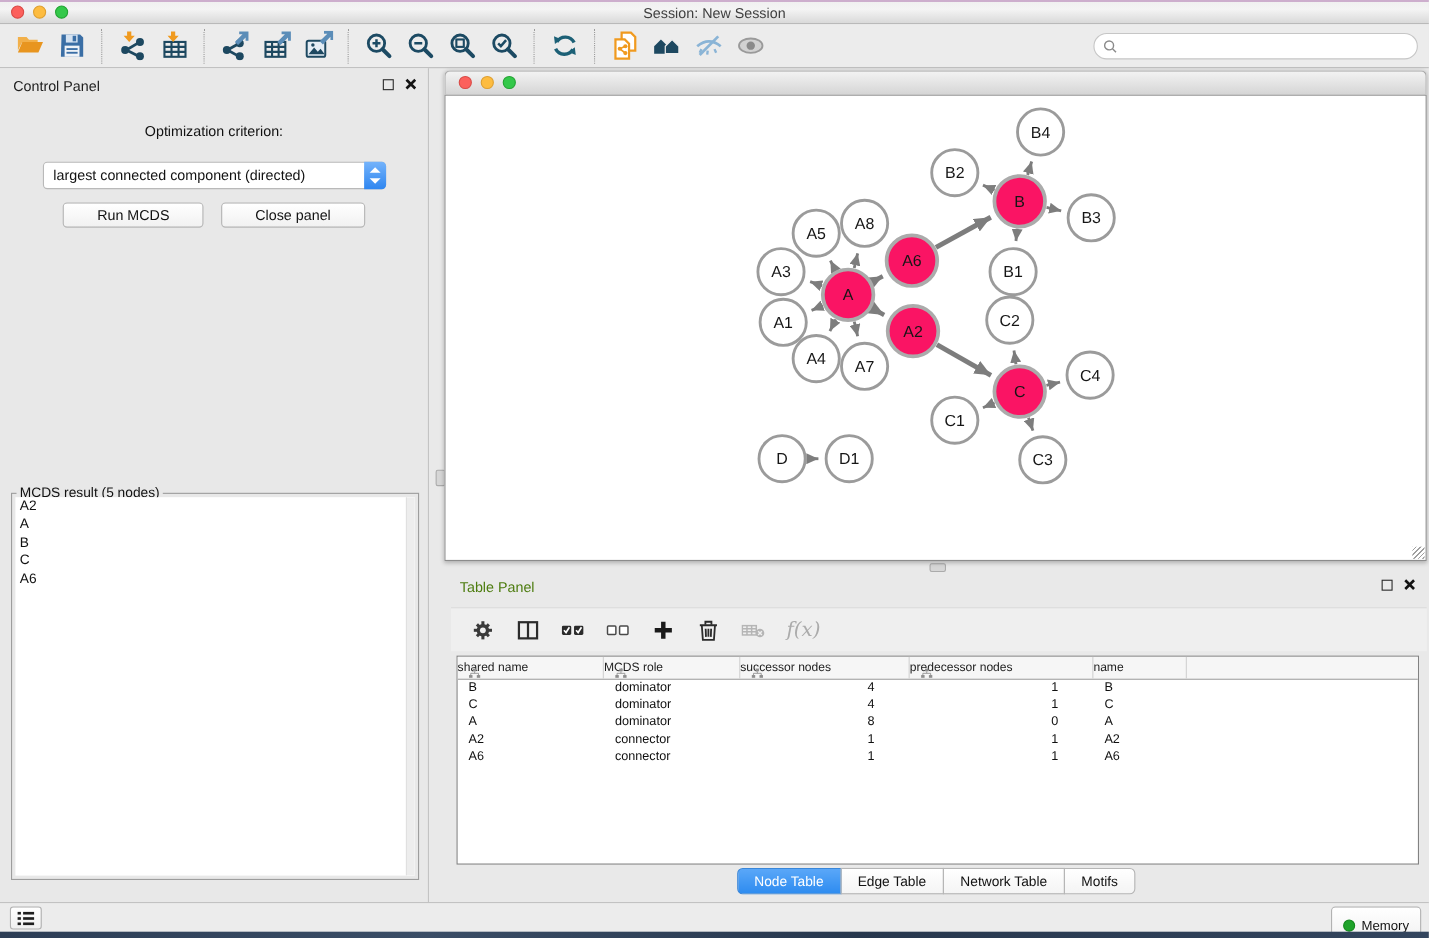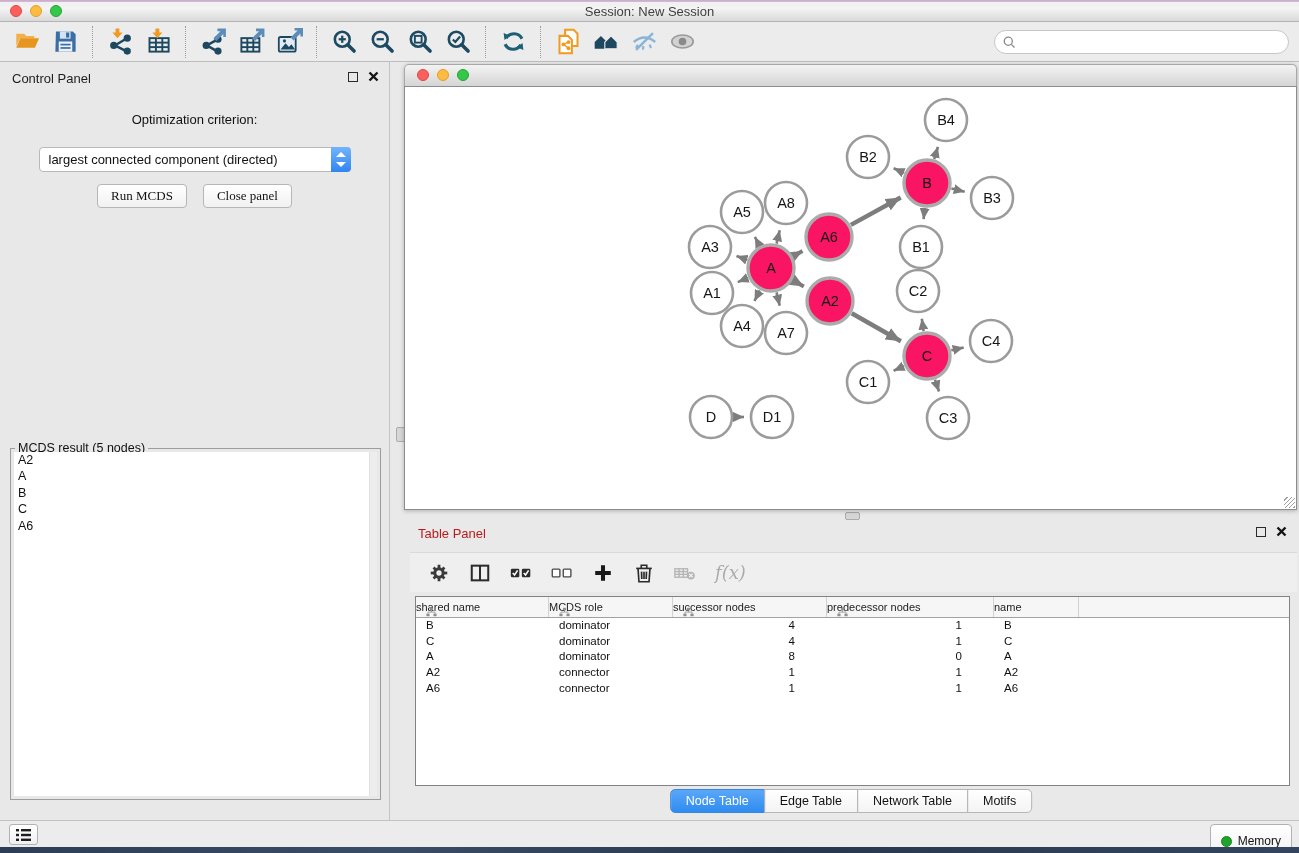--- a/index.html
+++ b/index.html
@@ -51,21 +51,21 @@
     background:#fff; border:1px solid #b9b9b9; border-radius:4px; display:flex; align-items:center; }
   .select-value { font-size:13px; color:#111; padding-left:9px; flex:1; white-space:nowrap; }
   .select-stepper { width:20px; height:25px; margin-right:-1px; border-radius:0 4px 4px 0;
     background:linear-gradient(#74b3fb,#2f86f0); position:relative; }
   .select-stepper:before { content:""; position:absolute; left:5px; top:5px; border:5px solid transparent;
     border-bottom:5px solid #fff; border-top-width:0; }
   .select-stepper:after { content:""; position:absolute; left:5px; bottom:5px; border:5px solid transparent;
     border-top:5px solid #fff; border-bottom-width:0; }
   .btn-row { display:flex; justify-content:center; gap:16px; margin-top:12px; }
   .mac-btn { font-size:13px; color:#111; background:linear-gradient(#ffffff,#f1f1f1);
-    border:1px solid #b6b6b6; border-radius:4px; padding:3px 13px; cursor:default; font-family:Liberation Serif, serif;}
+    border:1px solid #b6b6b6; border-radius:4px; padding:3px 30px; cursor:default; font-family:Liberation Sans, sans-serif;}
 
   .result-group { position:absolute; left:10px; right:8px; top:386px; height:352px;
     border:1px solid #9d9d9d;padding-left:16px; }
   .result-legend { position:absolute; top:-8px; left:4px; background:#e8e8e8; padding:0 3px; font-size:12.5px; color:#111; }
   .result-list { position:absolute; inset:3px; background:#fff; overflow:hidden; }
   .result-item { font-size:12.5px; color:#111; line-height:16.4px; padding-left:4px; }
   .result-scroll { position:absolute; right:0; top:0; bottom:0; width:8px; background:#ededed; border-left:1px solid #e0e0e0; }
 
   
   .grip-v { position:absolute; left:396px; top:427px; width:9px; height:15px; background:#d6d6d6; border:1px solid #ababab; border-radius:2px; }
@@ -80,21 +80,21 @@
   .net-title { position:absolute; left:0; right:0; top:4px; text-align:center; font-size:13px; color:#2e2e2e; }
   .net-canvas { position:absolute; left:0; right:0; top:22px; bottom:0; background:#ffffff; border:1px solid #8c8c8c; }
   .net-canvas svg { position:absolute; left:0; top:0; width:100%; height:100%; }
   .node-label { font-family:"Liberation Sans",sans-serif; font-size:14.5px; fill:#161616; text-anchor:middle; }
   .resize-grip { position:absolute; right:1px; bottom:1px; width:11px; height:11px;
     background:repeating-linear-gradient(135deg, transparent 0 2px, #9f9f9f 2px 3px); }
 
   
   .table-panel { position:absolute; left:404px; top:516px; width:895px; height:300px; }
   .tp-header { position:relative; height:32px; }
-  .tp-title { position:absolute; left:14px; top:10px; font-size:13px; color:#b91c1c; }
+  .tp-title { position:absolute; left:14px; top:10px; font-size:13px; color:#4d7c0f; }
   .tp-ctrls { position:absolute; right:12px; top:10px; display:flex; gap:10px; align-items:center; }
   .tp-toolbar { position:absolute; left:6px; right:2px; top:36px; height:40px; background:#efefef;
     border-top:1px solid #dadada; display:flex; align-items:center; gap:19px; padding-left:18px; }
   .tp-tool { border:none; background:transparent; display:flex; align-items:center; justify-content:center; height:30px; cursor:default;}
   .tp-tool svg { width:22px; height:22px; }
   .fx-text { font-family:"DejaVu Serif", serif; font-style:italic; font-size:18px; color:#ababab; }
 
   .data-table { position:absolute; left:11px; right:9px; top:80px; height:190px;
     background:#fff; border:1px solid #828282; overflow:hidden; }
   .dt-header { display:grid; grid-template-columns:133px 124px 154px 167px 85px auto; height:21px;

